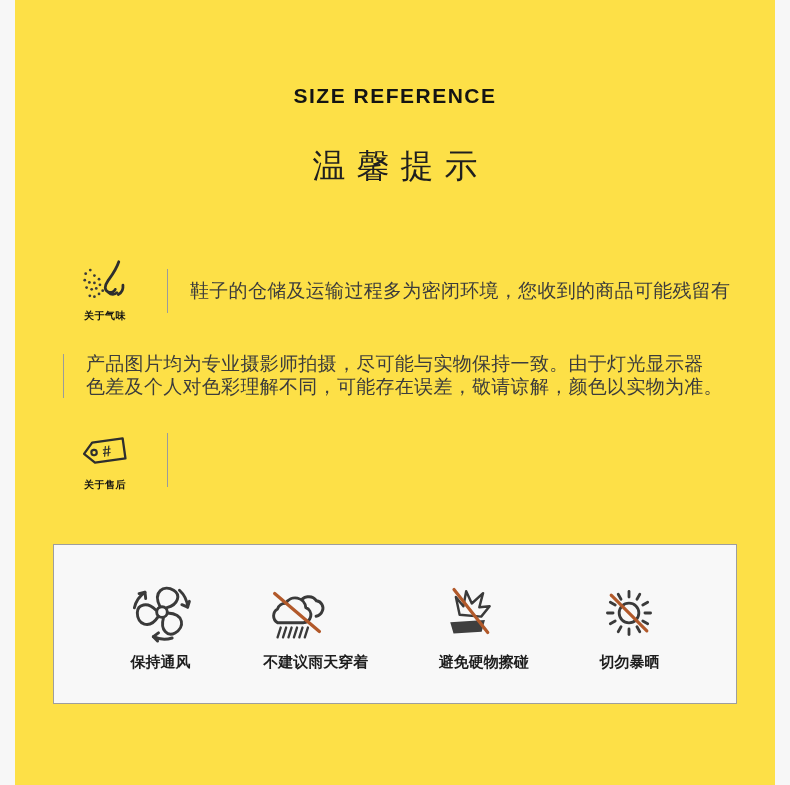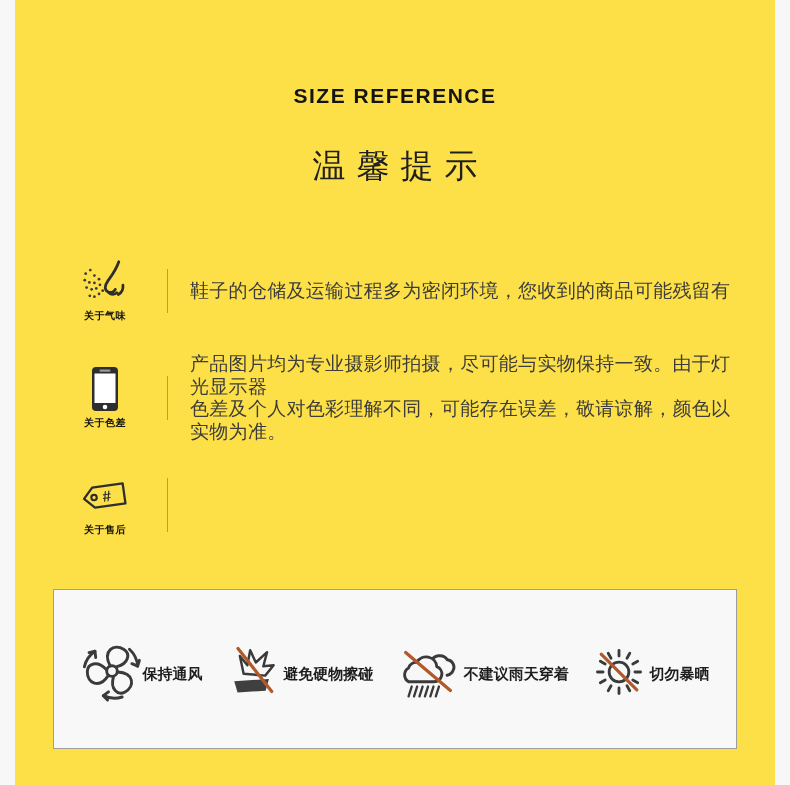--- a/index.html
+++ b/index.html
@@ -41,21 +41,21 @@
   }
 
   .care-box {
     width:684px; height:160px;
     margin:52px auto 0;
     border:1px solid #9e9e9e;
     background:#f8f8f8;
     display:flex; align-items:center; justify-content:space-evenly;
     padding:0 6px;
   }
-  .care-item { display:flex; flex-direction:row; align-items:center; }
+  .care-item { display:flex; flex-direction:column; align-items:flex-start; }
   .care-icon { height:66px; display:flex; align-items:flex-end; justify-content:center; }
   .care-label { margin-top:10px; font-size:15px; font-weight:700; color:#1d1d1d; }
 
   svg { display:block; }
 </style>
 </head>
 <body>
 
 <div class="page">
 
@@ -98,31 +98,20 @@
         </div>
         <div class="row-label">关于气味</div>
       </div>
       <div class="v-divider h44"></div>
       <div class="row-text">
         <div>鞋子的仓储及运输过程多为密闭环境，您收到的商品可能残留有</div>
       </div>
     </div>
 
     <div class="info-row">
-      <div class="row-left">
-        <div class="row-icon">
-          <svg width="28" height="46" viewBox="0 0 28 46">
-            <rect x="1" y="1" width="26" height="44" rx="4" fill="#2e2e2e"></rect>
-            <rect x="8.5" y="3.4" width="11" height="2.4" rx="1.2" fill="#9a9a9a"></rect>
-            <rect x="3.5" y="7.5" width="21" height="29.5" fill="#ffffff"></rect>
-            <circle cx="14" cy="41" r="2.3" fill="#ffffff"></circle>
-          </svg>
-        </div>
-        <div class="row-label">关于色差</div>
-      </div>
       <div class="v-divider h44"></div>
       <div class="row-text">
         <div>产品图片均为专业摄影师拍摄，尽可能与实物保持一致。由于灯光显示器</div>
         <div>色差及个人对色彩理解不同，可能存在误差，敬请谅解，颜色以实物为准。</div>
       </div>
     </div>
 
     <div class="info-row">
       <div class="row-left">
         <div class="row-icon">
@@ -160,50 +149,50 @@
             </g>
             <g transform="rotate(240 32 32)">
               <path d="M30,26.5 C22,11 34,3.5 44,9.5 C51.5,14 49,24.5 37,27.5"></path>
               <path d="M50,9.5 A26,26 0 0 1 58.5,27"></path>
               <path d="M58.5,27 l-6,-2.6 M58.5,27 l1.8,-6"></path>
             </g>
           </g>
         </svg>
       </div>
       <div class="care-label">保持通风</div>
-    </div>
-
-    <div class="care-item">
-      <div class="care-icon">
-        <svg width="60" height="64" viewBox="0 0 64 64" fill="none">
-          <path d="M18,17 L26,27 L29,11 L35,24 L47,13 L43,28 L54,27 L45,38 L22,36 Z" stroke="#3a3a3a" stroke-width="2.6" stroke-linejoin="round"></path>
-          <path d="M12,44 L49,41.5 L45.5,54 L15.5,56 Z" fill="#3f3f3f"></path>
-          <line x1="16" y1="9" x2="52" y2="55" stroke="#b2592a" stroke-width="3.4" stroke-linecap="round"></line>
-        </svg>
-      </div>
-      <div class="care-label">避免硬物擦碰</div>
     </div>
 
     <div class="care-item">
       <div class="care-icon">
         <svg width="70" height="62" viewBox="0 0 72 62" fill="none">
           <path d="M38,22 a9.5,9.5 0 0 1 17,-2.5 a7.5,7.5 0 0 1 6,10.5 c-1,2.8 -3.4,4.8 -6.4,5.4" stroke="#3a3a3a" stroke-width="3" stroke-linecap="round"></path>
           <path d="M15,42 h26 a8,8 0 0 0 3,-15.5 a11,11 0 0 0 -20.5,-4.5 a8.5,8.5 0 0 0 -8.5,5.8 a8.2,8.2 0 0 0 0,14.2 z" fill="#f7f7f7" stroke="#3a3a3a" stroke-width="3" stroke-linejoin="round"></path>
           <g stroke="#3a3a3a" stroke-width="2.4" stroke-linecap="round">
             <line x1="18.2" y1="47" x2="15" y2="57"></line>
             <line x1="23.8" y1="47" x2="20.6" y2="57"></line>
             <line x1="29.4" y1="47" x2="26.2" y2="57"></line>
             <line x1="35" y1="47" x2="31.8" y2="57"></line>
             <line x1="40.6" y1="47" x2="37.4" y2="57"></line>
             <line x1="46.2" y1="47" x2="43" y2="57"></line>
           </g>
           <line x1="12" y1="12" x2="58" y2="51" stroke="#b2592a" stroke-width="3.4" stroke-linecap="round"></line>
         </svg>
       </div>
       <div class="care-label">不建议雨天穿着</div>
+    </div>
+
+    <div class="care-item">
+      <div class="care-icon">
+        <svg width="60" height="64" viewBox="0 0 64 64" fill="none">
+          <path d="M18,17 L26,27 L29,11 L35,24 L47,13 L43,28 L54,27 L45,38 L22,36 Z" stroke="#3a3a3a" stroke-width="2.6" stroke-linejoin="round"></path>
+          <path d="M12,44 L49,41.5 L45.5,54 L15.5,56 Z" fill="#3f3f3f"></path>
+          <line x1="16" y1="9" x2="52" y2="55" stroke="#b2592a" stroke-width="3.4" stroke-linecap="round"></line>
+        </svg>
+      </div>
+      <div class="care-label">避免硬物擦碰</div>
     </div>
 
     <div class="care-item">
       <div class="care-icon">
         <svg width="60" height="60" viewBox="0 0 64 64" fill="none">
           <circle cx="32" cy="32" r="10.5" stroke="#3a3a3a" stroke-width="3"></circle>
           <g stroke="#3a3a3a" stroke-width="3" stroke-linecap="round">
             <line x1="32" y1="9" x2="32" y2="15"></line>
             <line x1="32" y1="9" x2="32" y2="15" transform="rotate(30 32 32)"></line>
             <line x1="32" y1="9" x2="32" y2="15" transform="rotate(60 32 32)"></line>

